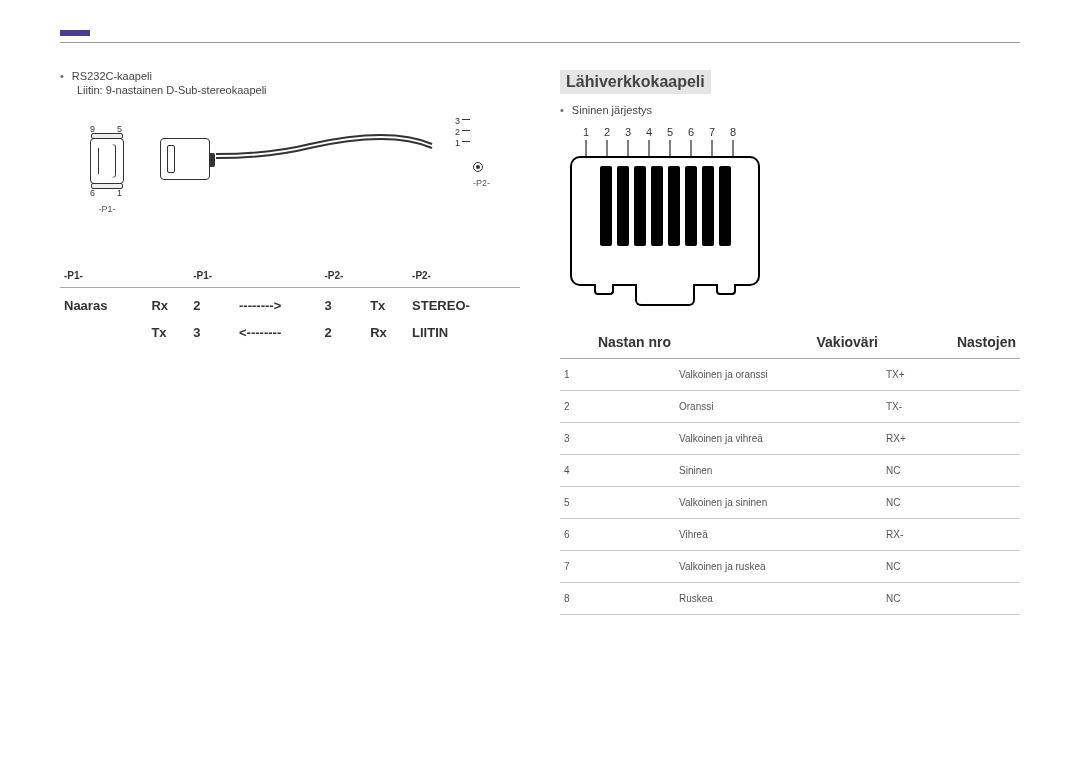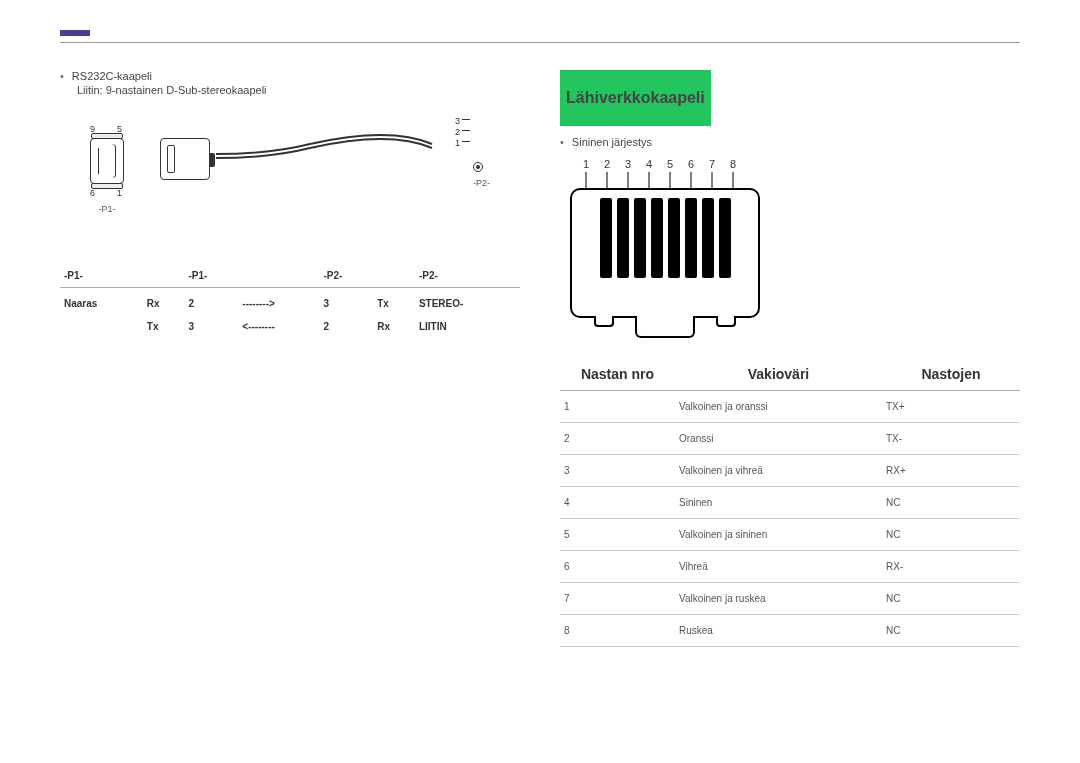--- a/index.html
+++ b/index.html
@@ -28,25 +28,25 @@
   }
   .content {
     display: flex;
     gap: 40px;
     margin-top: 40px;
   }
   .col { flex: 1; }
   .bullet-row { display:flex; gap:8px; margin-bottom:2px;}
   .bullet-dot { color:#666; }
   .section-title {
-    background: #22c55e;
+    background: #e5e5e5;
     color: #444;
     font-size: 16px;
     font-weight: 600;
-    padding: 19px 6px;
+    padding: 3px 6px;
     display: inline-block;
     margin-bottom: 10px;
   }
   .rs232-diagram {
     margin: 18px 0 20px 0;
     height: 130px;
     position: relative;
   }
   .rj45-diagram {
     margin: 10px 0 20px 0;
@@ -71,32 +71,32 @@
   .rj45-tab2 {
     position:absolute; bottom:-11px; left:22px; width:20px; height:11px;
     border:2.5px solid #000; border-top:none; border-radius:0 0 4px 4px; background:#fff;
   }
   .rj45-tab3 {
     position:absolute; bottom:-11px; right:22px; width:20px; height:11px;
     border:2.5px solid #000; border-top:none; border-radius:0 0 4px 4px; background:#fff;
   }
   table { border-collapse: collapse; width: 100%; font-size: 10px; }
   .lan-table th {
-    text-align: center; font-weight: 600; font-size: 14px; color:#333;
+    text-align: right; font-weight: 600; font-size: 14px; color:#333;
     padding: 8px 4px; border-bottom: 1px solid #aaa;
   }
   .lan-table td {
     padding: 10px 4px; border-bottom: 1px solid #ccc; color:#555;
   }
   .rs-table { margin-top: 6px; }
   .rs-table th {
     text-align:left; font-weight:700; font-size:10px; padding:6px 4px;
     border-bottom:1px solid #aaa; color:#333;
   }
-  .rs-table td { padding:6px 4px; color:#333; font-weight:700; font-size:10px;}
+  .rs-table td { padding:6px 4px; color:#333; font-weight:700; font-size:13px;}
   .rs-table tr.datarow td { border-bottom: none; }
   .rs-table tr.firstrow td { border-top:1px solid #aaa; padding-top:10px;}
   
   .dsub {
     width:34px; height:46px; border:1.5px solid #333; border-radius:4px;
     display:flex; align-items:center; justify-content:center; position:relative;
   }
   .dsub::before, .dsub::after{
     content:""; position:absolute; width:30px; height:4px; border:1.5px solid #333;
     border-radius:2px; background:#eee;

